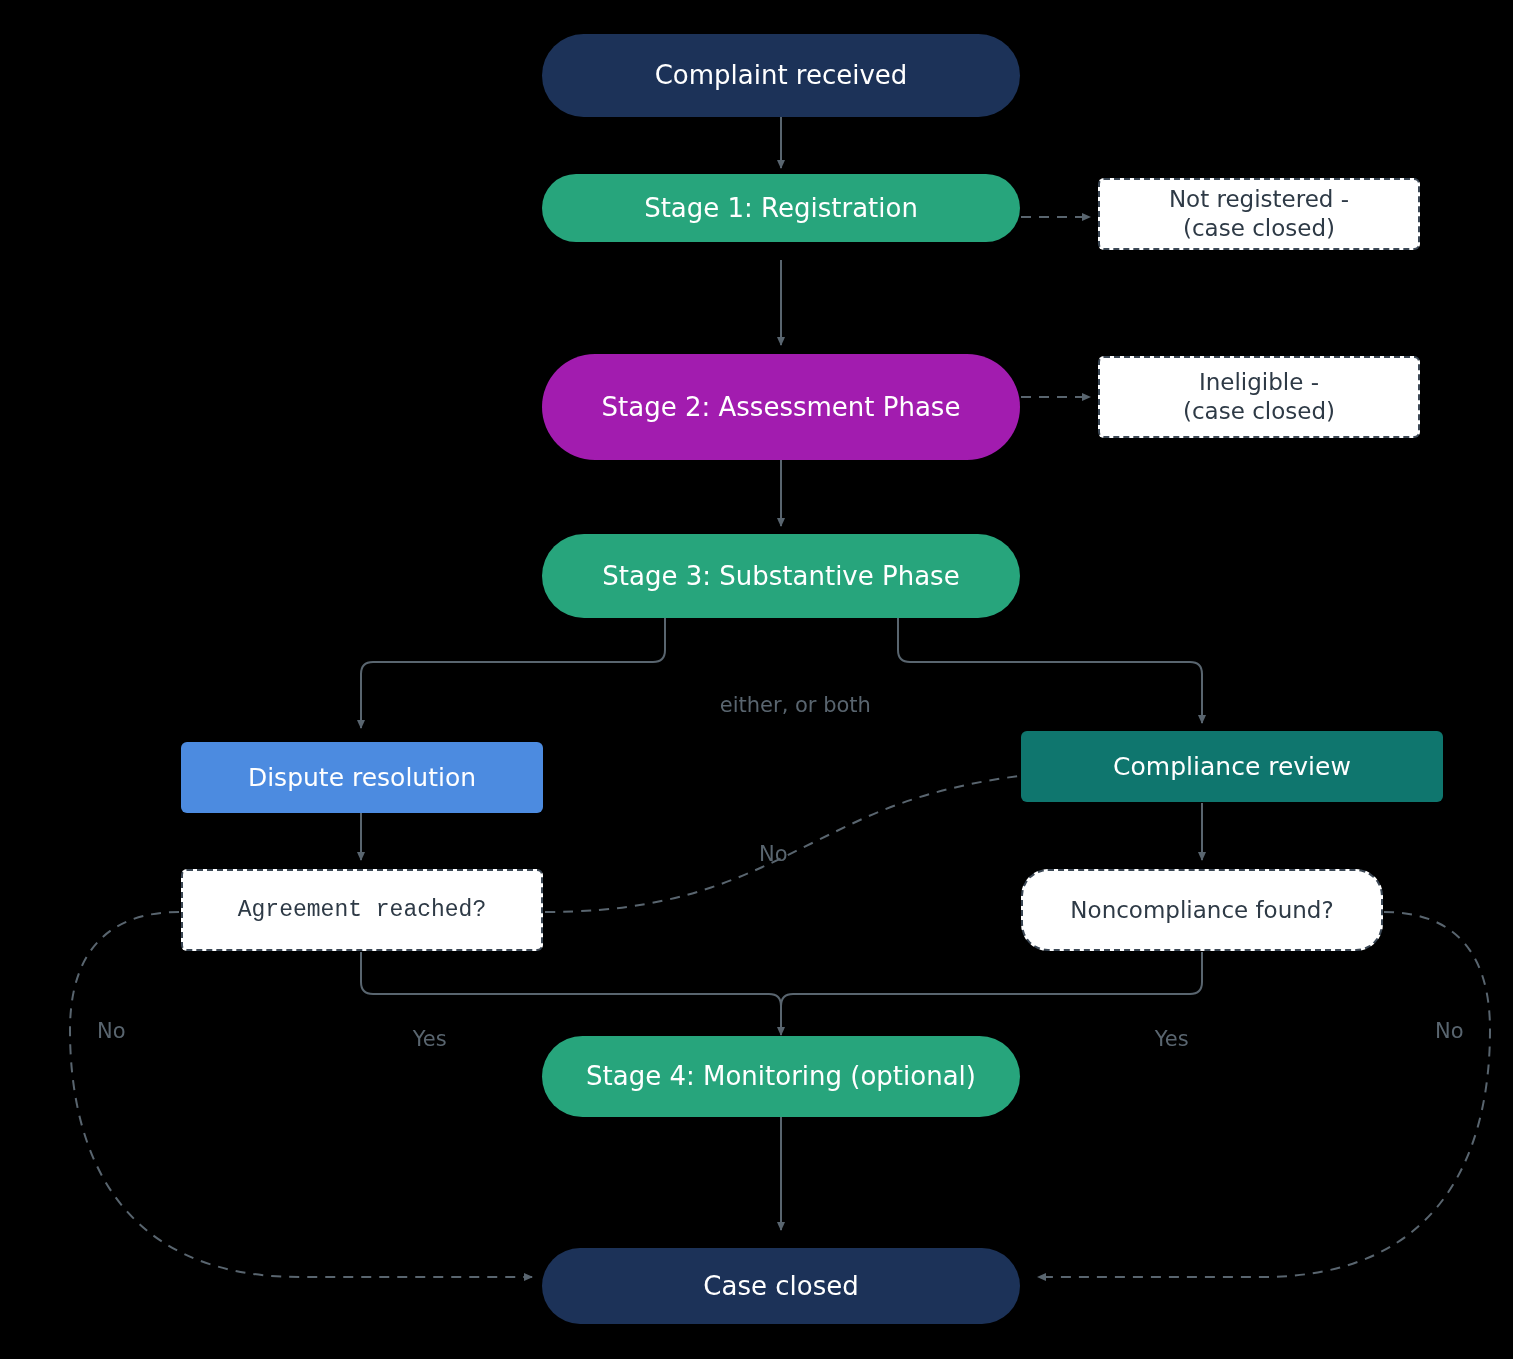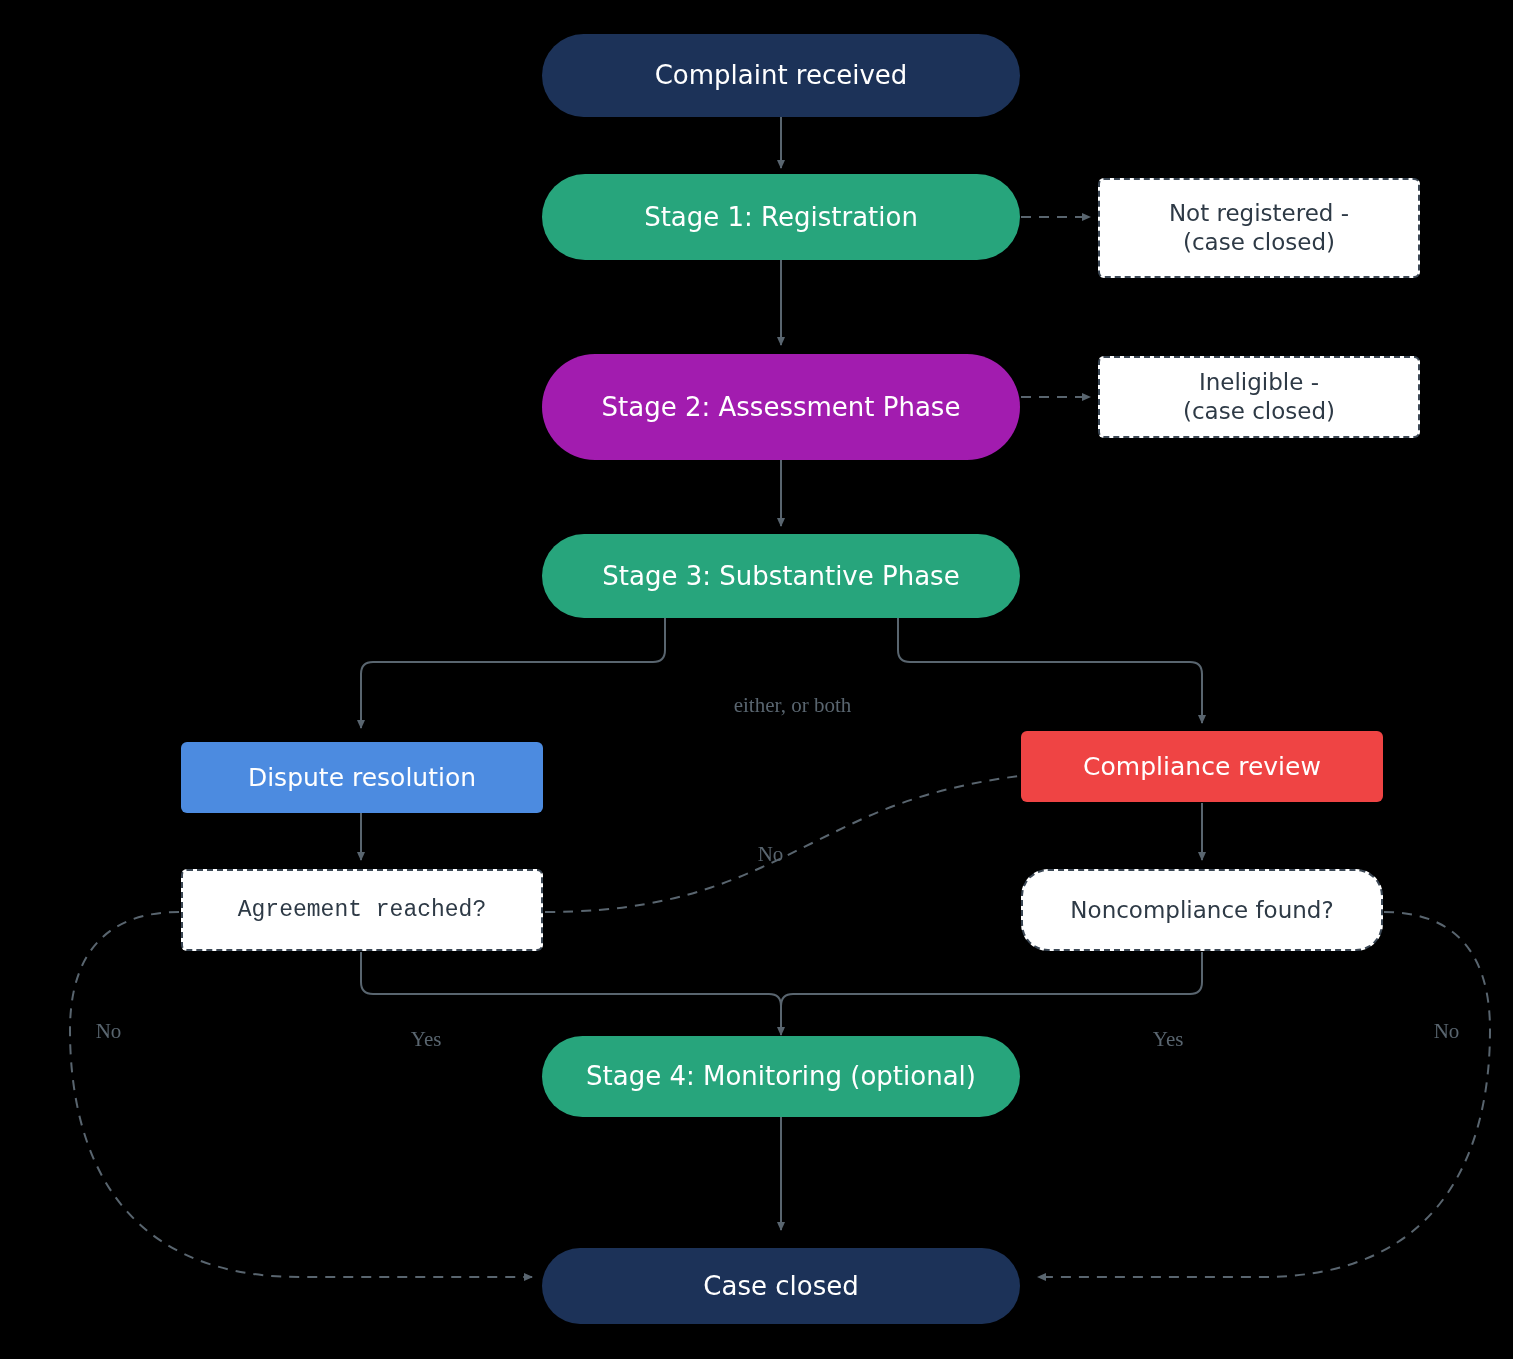--- a/index.html
+++ b/index.html
@@ -49,21 +49,20 @@
     color: #2e3a46;
     font-size: 23px;
   }
   .edge-label {
     position: absolute;
     color: #59656f;
     font-size: 21px;
     white-space: pre;
     text-align: center;
     line-height: 1.35;
-    font-family: Liberation Serif, serif;
   }
 </style>
 </head>
 <body>
 
 <div id="canvas">
 
   <svg id="edges" viewBox="0 0 1513 1359">
     <defs>
       <marker id="arrow" markerWidth="10" markerHeight="10" refX="8" refY="4" orient="auto" markerUnits="userSpaceOnUse">
@@ -114,25 +113,25 @@
     <path d="M179,912 C110,912 70,950 70,1030 C70,1140 110,1277 300,1277 L532,1277" stroke="#59656f" stroke-width="2" fill="none" stroke-dasharray="10,8" marker-end="url(#arrow)"></path>
 
      Case closed --&gt;
     <path d="M1384,912 C1452,912 1490,950 1490,1030 C1490,1140 1450,1277 1262,1277 L1038,1277" stroke="#59656f" stroke-width="2" fill="none" stroke-dasharray="10,8" marker-end="url(#arrow)"></path>
   </svg>
 
   <div class="node node-stadium" style="left:542px; top:34px; width:478px; height:83px; background:#1c3258;">
     <span>Complaint received</span>
   </div>
 
-  <div class="node node-stadium" style="left:542px; top:174px; width:478px; height:86px; background:#27a57c;">
+  <div class="node node-stadium" style="left:542px; top:174px; width:478px; height:68px; background:#27a57c;">
     <span>Stage 1: Registration</span>
   </div>
 
-  <div class="node node-dashed" style="left:1098px; top:178px; width:322px; height:100px; white-space:pre-line;">
+  <div class="node node-dashed" style="left:1098px; top:178px; width:322px; height:72px; white-space:pre-line;">
     <span>Not registered -
 (case closed)</span>
   </div>
 
   <div class="node node-stadium" style="left:542px; top:354px; width:478px; height:106px; background:#a21caf;">
     <span>Stage 2: Assessment Phase</span>
   </div>
 
   <div class="node node-dashed" style="left:1098px; top:356px; width:322px; height:82px; white-space:pre-line;">
     <span>Ineligible -
@@ -140,21 +139,21 @@
   </div>
 
   <div class="node node-stadium" style="left:542px; top:534px; width:478px; height:84px; background:#27a57c;">
     <span>Stage 3: Substantive Phase</span>
   </div>
 
   <div class="node node-rect" style="left:181px; top:736px; width:362px; height:71px; background:#4c8be0;margin-top:6px;">
     <span>Dispute resolution</span>
   </div>
 
-  <div class="node node-rect" style="left:1021px; top:731px; width:362px; height:71px; background:#ef4444;">
+  <div class="node node-rect" style="left:1021px; top:731px; width:422px; height:71px; background:#0f766e;">
     <span>Compliance review</span>
   </div>
 
   <div class="node node-dashed" style="left:181px; top:869px; width:362px; height:82px;font-family:Liberation Mono, monospace;">
     <span>Agreement reached?</span>
   </div>
 
   <div class="node node-dashed" style="left:1021px; top:869px; width:362px; height:82px;border-radius:27px;">
     <span>Noncompliance found?</span>
   </div>

